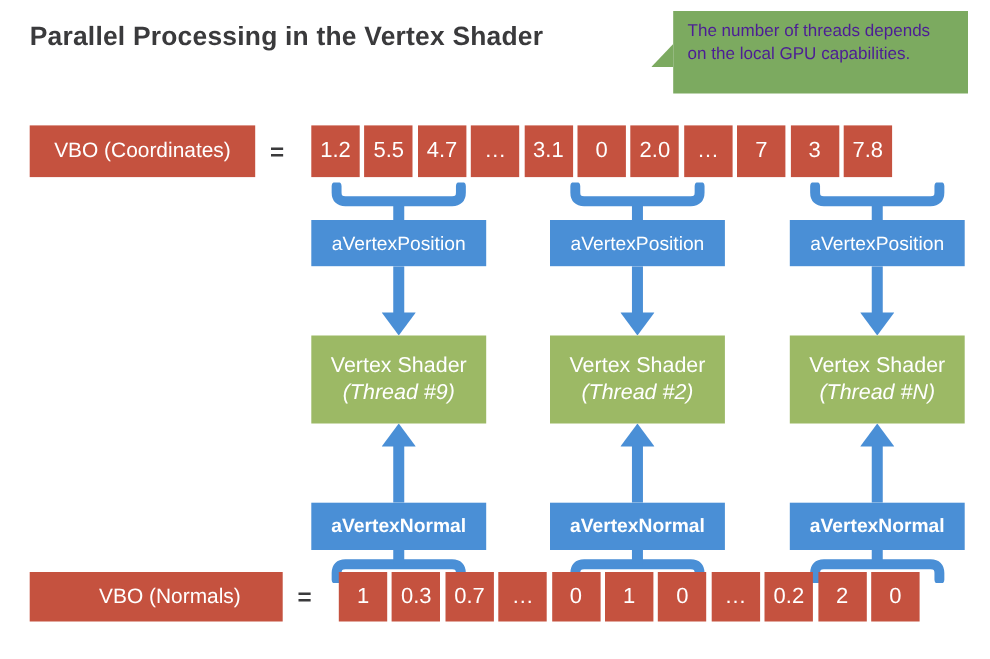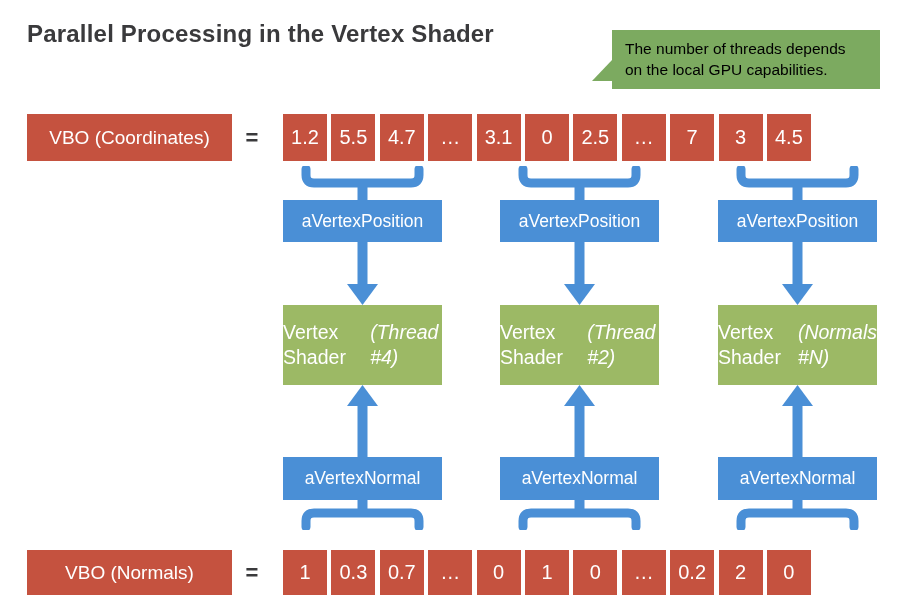--- a/index.html
+++ b/index.html
@@ -6,38 +6,38 @@
   .stage {
     position: relative; width: 900px; height: 599px; background: #ffffff;
     font-family: "Liberation Sans", sans-serif; overflow: hidden;
   }
   .title {
     position: absolute; left: 27px; top: 20px;
     font-size: 24px; font-weight: bold; color: var(--ink, #3a3a3c); letter-spacing: 0.2px;
   }
   
   .callout {
-    position: absolute; left: 612px; top: 30px; width: 268px; height: 59px;
-    background: var(--green_callout, #7caa60); color: #000000;
+    position: absolute; left: 612px; top: 10px; width: 268px; height: 75px;
+    background: var(--green_callout, #7caa60); color: #4c1d95;
     box-sizing: border-box; padding: 8px 26px 0 13px;
     font-size: 15.5px; line-height: 1.38;
   }
   .callout-tail {
     position: absolute; left: -20px; top: 30px; width: 20px; height: 21px;
     background: var(--green_callout, #7caa60);
     clip-path: polygon(100% 0, 100% 100%, 0 100%);
   }
   
   .vbo-label {
     position: absolute; left: 27px; width: 205px;
     background: var(--red, #c5523f); color: #fff;
     display: flex; align-items: center; justify-content: center; font-size: 19px;
   }
   .row-top { top: 114px; height: 47px; }
-  .row-bottom { top: 550px; height: 45px; }
+  .row-bottom { top: 520px; height: 45px; padding-left: 25px; }
   .equals {
     position: absolute; left: 239px; width: 26px;
     display: flex; align-items: center; justify-content: center;
     color: var(--ink, #3a3a3c); font-size: 22px; font-weight: bold;
   }
   .cells { position: absolute; left: 283px; display: flex; gap: 4.4px; }
   .cell {
     width: 44px; background: var(--red, #c5523f); color: #fff;
     display: flex; align-items: center; justify-content: center; font-size: 20px;
   }
@@ -49,29 +49,29 @@
   .brace { position: absolute; left: 17px; width: 125px; }
   .brace-top { top: 0; height: 34px; }
   .brace-bottom { top: 334px; height: 30px; }
   .brace path { stroke: var(--blue, #4a8fd6); fill: none; }
   .attr-box {
     position: absolute; left: 0; width: 100%; box-sizing: border-box;
     background: var(--blue, #4a8fd6); color: #fff;
     display: flex; align-items: center; justify-content: center; font-size: 17.5px;
   }
   .attr-pos { top: 34px; height: 42px; }
-  .attr-norm { top: 291px; height: 43px; }
+  .attr-norm { top: 291px; height: 43px; font-weight: bold; }
   .arrow { position: absolute; left: 64px; width: 31px; }
   .arrow-down { top: 76px; height: 63px; }
   .arrow-up { top: 219px; height: 72px; }
   .arrow rect, .arrow polygon { fill: var(--blue, #4a8fd6); }
   .shader-box {
     position: absolute; top: 139px; height: 80px; left: 0; width: 100%;
     background: var(--green_box, #9cb965); color: #fff;
-    display: flex; flex-direction: row; align-items: center; justify-content: center;
+    display: flex; flex-direction: column; align-items: center; justify-content: center;
     font-size: 19.5px; line-height: 25px;
   }
   .shader-sub { font-style: italic; }
 </style>
 </head>
 <body>
 
 <div class="stage">
 
   <div class="title">Parallel Processing in the Vertex Shader</div>
@@ -83,40 +83,40 @@
 
   <div class="vbo-label row-top">VBO (Coordinates)</div>
   <div class="equals row-top">=</div>
   <div class="cells row-top">
     <div class="cell">1.2</div>
     <div class="cell">5.5</div>
     <div class="cell">4.7</div>
     <div class="cell">…</div>
     <div class="cell">3.1</div>
     <div class="cell">0</div>
-    <div class="cell">2.5</div>
+    <div class="cell">2.0</div>
     <div class="cell">…</div>
     <div class="cell">7</div>
     <div class="cell">3</div>
-    <div class="cell">4.5</div>
+    <div class="cell">7.8</div>
   </div>
 
   <div class="thread-col col-1">
     <svg class="brace brace-top" viewBox="0 0 125 34">
       <path d="M6 3 V9 Q6 17 14 17 H111 Q119 17 119 9 V3" stroke-width="9" stroke-linecap="round"></path>
       <path d="M62.5 17 V34" stroke-width="10"></path>
     </svg>
     <div class="attr-box attr-pos">aVertexPosition</div>
     <svg class="arrow arrow-down" viewBox="0 0 31 63">
       <rect x="10.5" y="0" width="10" height="45"></rect>
       <polygon points="0,42 31,42 15.5,63"></polygon>
     </svg>
     <div class="shader-box">
       <div>Vertex Shader</div>
-      <div class="shader-sub">(Thread #4)</div>
+      <div class="shader-sub">(Thread #9)</div>
     </div>
     <svg class="arrow arrow-up" viewBox="0 0 31 72">
       <polygon points="15.5,0 0,21 31,21"></polygon>
       <rect x="10.5" y="18" width="10" height="54"></rect>
     </svg>
     <div class="attr-box attr-norm">aVertexNormal</div>
     <svg class="brace brace-bottom" viewBox="0 0 125 30">
       <path d="M6 27 V21 Q6 13 14 13 H111 Q119 13 119 21 V27" stroke-width="9" stroke-linecap="round"></path>
       <path d="M62.5 13 V0" stroke-width="10"></path>
     </svg>
@@ -152,21 +152,21 @@
       <path d="M6 3 V9 Q6 17 14 17 H111 Q119 17 119 9 V3" stroke-width="9" stroke-linecap="round"></path>
       <path d="M62.5 17 V34" stroke-width="10"></path>
     </svg>
     <div class="attr-box attr-pos">aVertexPosition</div>
     <svg class="arrow arrow-down" viewBox="0 0 31 63">
       <rect x="10.5" y="0" width="10" height="45"></rect>
       <polygon points="0,42 31,42 15.5,63"></polygon>
     </svg>
     <div class="shader-box">
       <div>Vertex Shader</div>
-      <div class="shader-sub">(Normals #N)</div>
+      <div class="shader-sub">(Thread #N)</div>
     </div>
     <svg class="arrow arrow-up" viewBox="0 0 31 72">
       <polygon points="15.5,0 0,21 31,21"></polygon>
       <rect x="10.5" y="18" width="10" height="54"></rect>
     </svg>
     <div class="attr-box attr-norm">aVertexNormal</div>
     <svg class="brace brace-bottom" viewBox="0 0 125 30">
       <path d="M6 27 V21 Q6 13 14 13 H111 Q119 13 119 21 V27" stroke-width="9" stroke-linecap="round"></path>
       <path d="M62.5 13 V0" stroke-width="10"></path>
     </svg>

